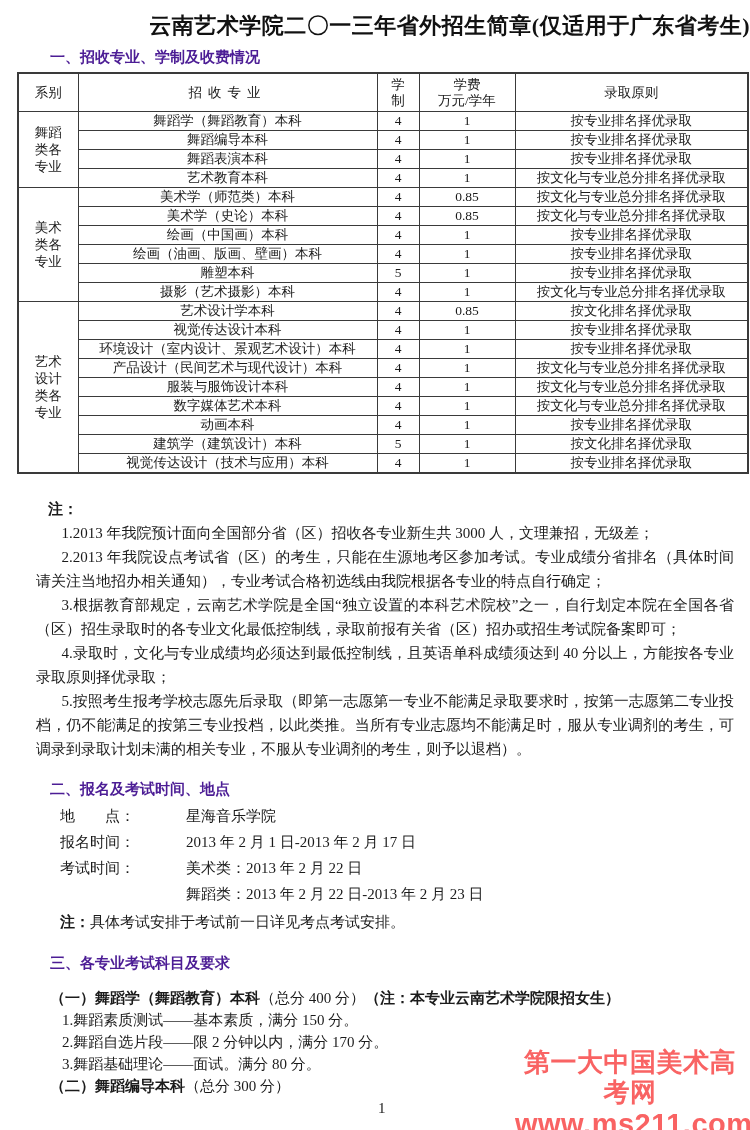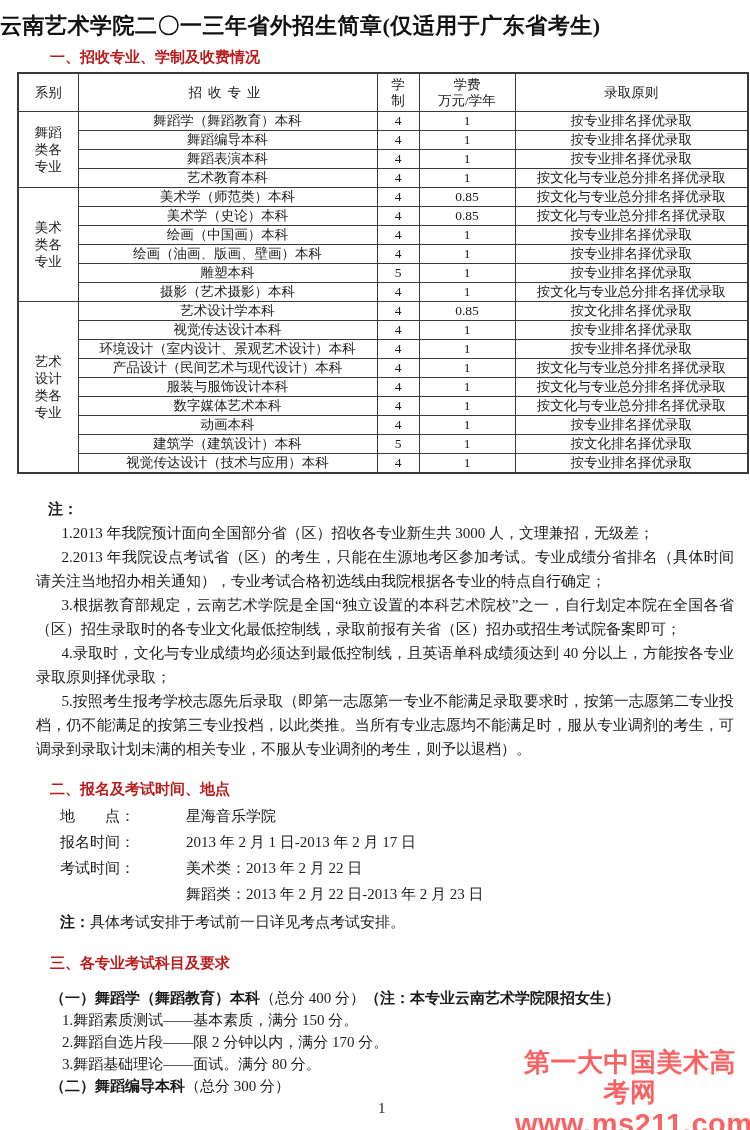--- a/index.html
+++ b/index.html
@@ -2,25 +2,25 @@
 <html><head>
 <meta charset="utf-8">
 <style>
   html,body { margin:0; padding:0; background:#ffffff; }
   body {
     width:750px; height:1130px; margin:0 auto; position:relative; overflow:hidden;
     font-family:"Liberation Serif", serif; color:#1b1b1b;
   }
   
   .doc-title {
-    text-align:left; font-weight:bold; font-size:22px; line-height:30px;
+    text-align:right; font-weight:bold; font-size:22px; line-height:30px;
     padding-top:11px; letter-spacing:0.5px; color:#111;
   }
   
-  .sec-heading { font-weight:bold; font-size:15px; color:#b91c1c; }
+  .sec-heading { font-weight:bold; font-size:15px; color:#4c1d95; }
   .sec1-heading { margin:7px 0 5px 50px; }
   
   table.adm {
     border-collapse:collapse; table-layout:fixed;
     margin-left:17px; width:730px;
     border:2px solid #3a3a3a;
   }
   table.adm td, table.adm th {
     border:1px solid #3a3a3a; text-align:center; vertical-align:middle;
     font-size:13.5px; font-weight:normal; padding:0 2px; color:#1b1b1b;

